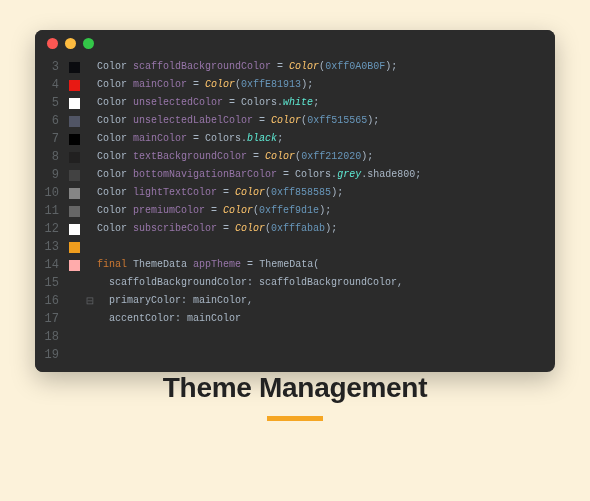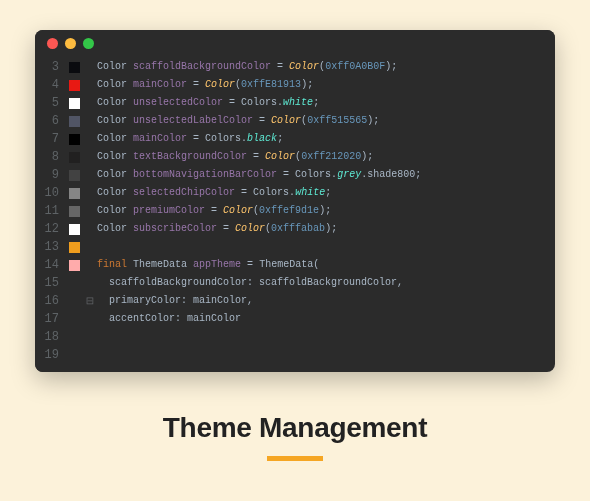--- a/index.html
+++ b/index.html
@@ -90,21 +90,20 @@
 .t-type { color: #a9b7c6; }
 .t-var { color: #9876aa; }
 .t-eq { color: #a9b7c6; }
 .t-call { color: #ffc66d; font-style: italic; }
 .t-num { color: #6897bb; }
 .t-prop { color: #5eead4; font-style: italic; }
 .t-p { color: #a9b7c6; }
 .t-kw { color: #cc7832; text-align: right; }
 .t-named { color: #a9b7c6; }
 .caption {
-  margin-top: 40px;
   text-align: center;
 }
 .caption h2 {
   font-size: 28px;
   font-weight: 600;
   color: #222;
   letter-spacing: -0.3px;
 }
 .underline {
   width: 56px;
@@ -205,21 +204,21 @@
         <div class="fold"></div>
       </div>
     <div class="code" id="code">
         <div class="line"><span class="t-type">Color </span><span class="t-var">scaffoldBackgroundColor</span> <span class="t-eq">=</span> <span class="t-call">Color</span><span class="t-p">(</span><span class="t-num">0xff0A0B0F</span><span class="t-p">);</span></div>
         <div class="line"><span class="t-type">Color </span><span class="t-var">mainColor</span> <span class="t-eq">=</span> <span class="t-call">Color</span><span class="t-p">(</span><span class="t-num">0xffE81913</span><span class="t-p">);</span></div>
         <div class="line"><span class="t-type">Color </span><span class="t-var">unselectedColor</span> <span class="t-eq">=</span> <span class="t-type">Colors</span><span class="t-p">.</span><span class="t-prop">white</span><span class="t-p">;</span></div>
         <div class="line"><span class="t-type">Color </span><span class="t-var">unselectedLabelColor</span> <span class="t-eq">=</span> <span class="t-call">Color</span><span class="t-p">(</span><span class="t-num">0xff515565</span><span class="t-p">);</span></div>
         <div class="line"><span class="t-type">Color </span><span class="t-var">mainColor</span> <span class="t-eq">=</span> <span class="t-type">Colors</span><span class="t-p">.</span><span class="t-prop">black</span><span class="t-p">;</span></div>
         <div class="line"><span class="t-type">Color </span><span class="t-var">textBackgroundColor</span> <span class="t-eq">=</span> <span class="t-call">Color</span><span class="t-p">(</span><span class="t-num">0xff212020</span><span class="t-p">);</span></div>
         <div class="line"><span class="t-type">Color </span><span class="t-var">bottomNavigationBarColor</span> <span class="t-eq">=</span> <span class="t-type">Colors</span><span class="t-p">.</span><span class="t-prop">grey</span><span class="t-p">.</span><span class="t-type">shade800</span><span class="t-p">;</span></div>
-        <div class="line"><span class="t-type">Color </span><span class="t-var">selectedChipColor</span> <span class="t-eq">=</span> <span class="t-type">Colors</span><span class="t-p">.</span><span class="t-prop">white</span><span class="t-p">;</span></div>
+        <div class="line"><span class="t-type">Color </span><span class="t-var">lightTextColor</span> <span class="t-eq">=</span> <span class="t-call">Color</span><span class="t-p">(</span><span class="t-num">0xff858585</span><span class="t-p">);</span></div>
         <div class="line"><span class="t-type">Color </span><span class="t-var">premiumColor</span> <span class="t-eq">=</span> <span class="t-call">Color</span><span class="t-p">(</span><span class="t-num">0xffef9d1e</span><span class="t-p">);</span></div>
         <div class="line"><span class="t-type">Color </span><span class="t-var">subscribeColor</span> <span class="t-eq">=</span> <span class="t-call">Color</span><span class="t-p">(</span><span class="t-num">0xfffabab</span><span class="t-p">);</span></div>
         <div class="line"></div>
         <div class="line"><span class="t-kw">final</span> <span class="t-type">ThemeData</span> <span class="t-var">appTheme</span> <span class="t-eq">=</span> <span class="t-type">ThemeData</span><span class="t-p">(</span></div>
         <div class="line">  <span class="t-named">scaffoldBackgroundColor:</span> <span class="t-type">scaffoldBackgroundColor</span><span class="t-p">,</span></div>
         <div class="line">  <span class="t-named">primaryColor:</span> <span class="t-type">mainColor</span><span class="t-p">,</span></div>
         <div class="line">  <span class="t-named">accentColor:</span> <span class="t-type">mainColor</span></div>
       </div>
   </div>
 </div>

